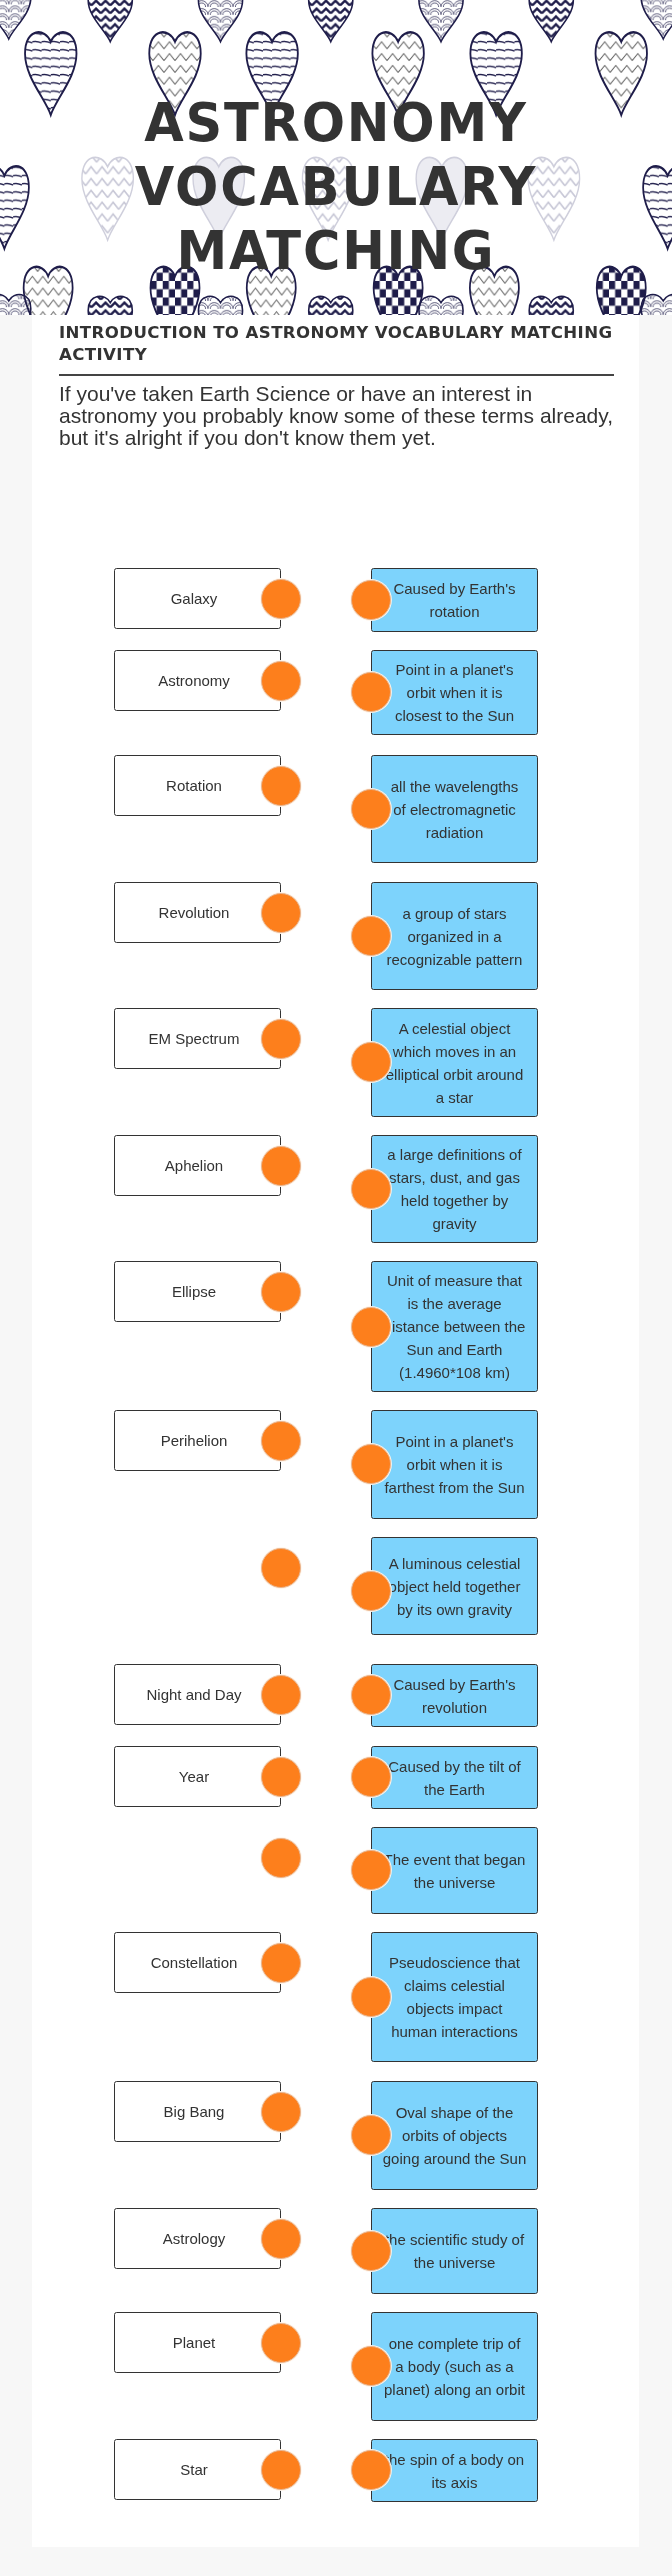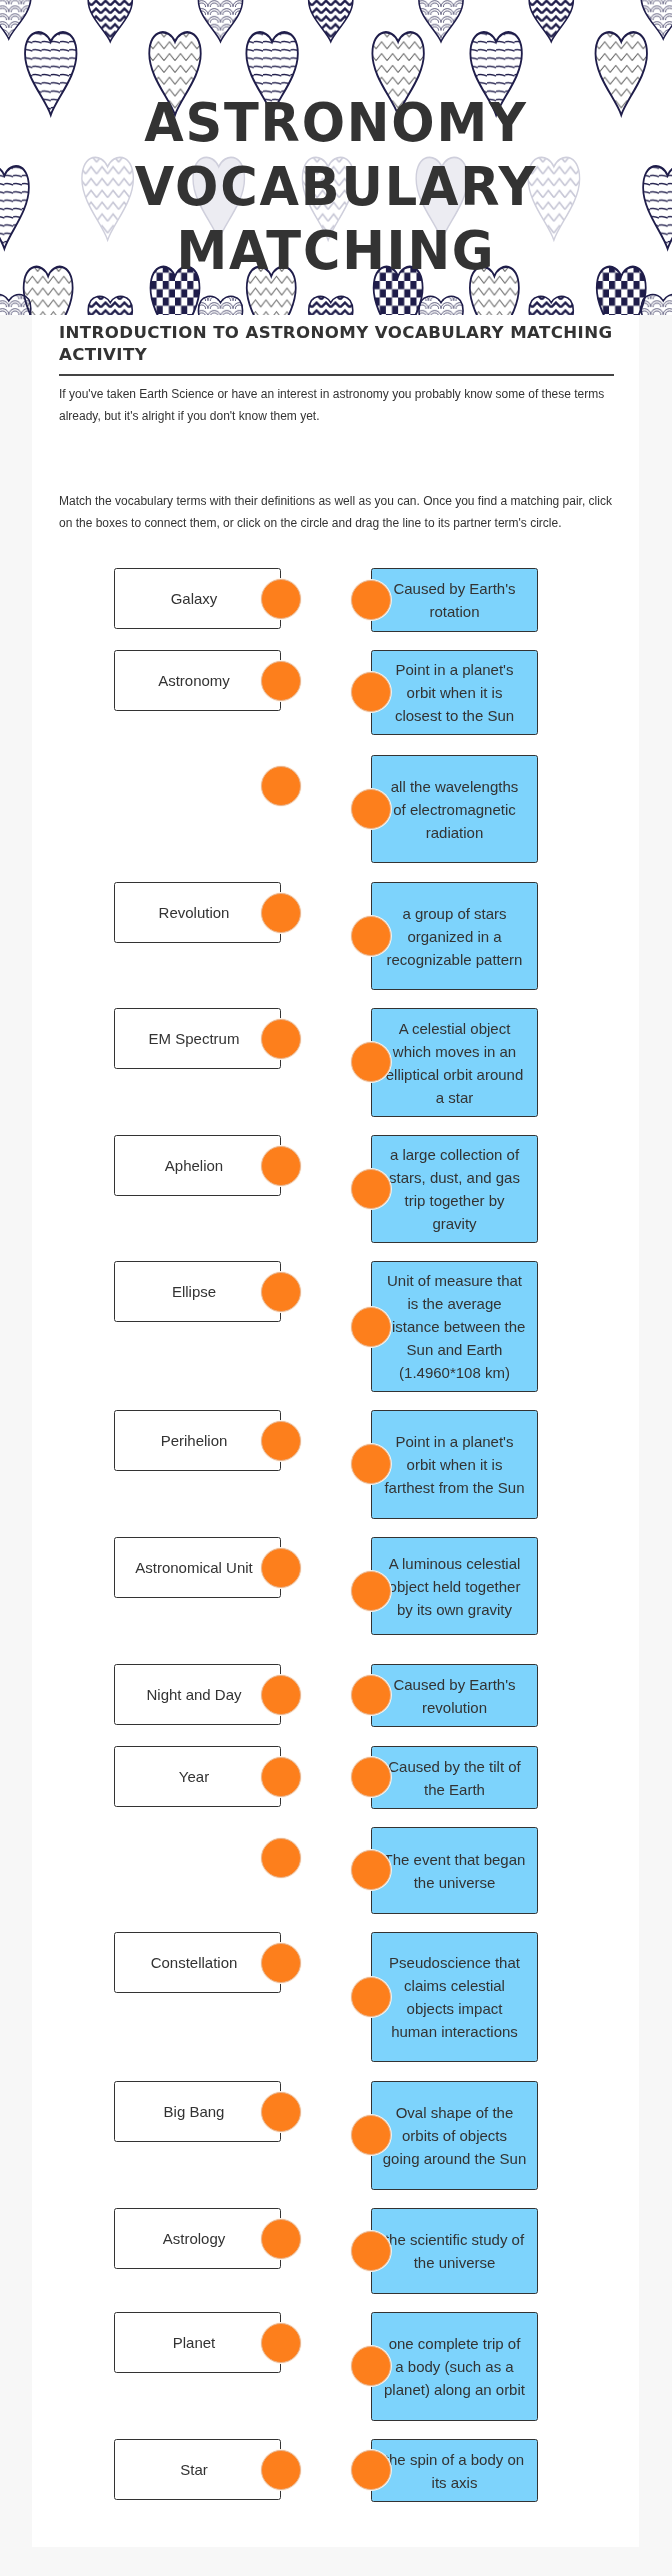--- a/index.html
+++ b/index.html
@@ -12,21 +12,21 @@
            font-family: "DejaVu Sans", sans-serif; font-weight: bold; color: #333;
            font-size: 51px; line-height: 61px; letter-spacing: 1.8px; text-transform: uppercase;
            transform: scaleY(1.05); }
   .title span { display: block; }
 
   .card { position: absolute; left: 32px; top: 315px; width: 607px; height: 2232px; background: #fff; }
   .intro-heading { position: absolute; left: 27px; top: 7px; width: 560px;
            font-family: "DejaVu Sans", sans-serif; font-weight: bold; font-size: 16.6px; line-height: 22px;
            color: #333; text-transform: uppercase; letter-spacing: 0.4px; }
   .rule { position: absolute; left: 27px; top: 59px; width: 555px; height: 1.8px; background: #444; }
-  .para { position: absolute; left: 27px; width: 560px; font-size: 12px; line-height: 22px; color: #333; }
+  .para { position: absolute; left: 27px; width: 560px; font-size: 21px; line-height: 22px; color: #333; }
   .para1 { top: 68px; }
   .para2 { top: 175px; }
 
   .row { position: absolute; left: 0; width: 607px; }
   .term-box { position: absolute; left: 82px; top: 0; width: 167px; height: 61px;
               border: 0.9px solid #333; border-radius: 2.6px; background: #fff;
               display: flex; align-items: center; justify-content: center; padding-right: 7px;
               font-size: 15px; color: #333; white-space: nowrap; overflow: hidden; }
   .def-box { position: absolute; left: 339px; top: 0; width: 167px;
              border: 0.9px solid #333; border-radius: 2.6px; background: #7dd3fc;
@@ -117,21 +117,20 @@
   <h1 class="title">
     <span>Astronomy</span>
     <span>Vocabulary Matching</span>
   </h1>
 </div>
 
 <div class="card">
   <h2 class="intro-heading">Introduction to Astronomy Vocabulary Matching Activity</h2>
   <div class="rule"></div>
   <p class="para para1">If you've taken Earth Science or have an interest in astronomy you probably know some of these terms already, but it's alright if you don't know them yet.</p>
-  <p class="para para2">Match the vocabulary terms with their definitions as well as you can. Once you find a matching pair, click on the boxes to connect them, or click on the circle and drag the line to its partner term's circle.</p>
 
   <div id="rows">
       <div class="row" style="top: 253px; height: 64px;">
     <div class="term-box">
       <span class="lbl">Galaxy</span>
     </div>
     <div class="dot dot-left"></div>
     <div class="def-box" style="height: 64px;">
       <span class="lbl">Caused by Earth's rotation</span>
     </div>
@@ -141,20 +140,23 @@
     <div class="term-box">
       <span class="lbl">Astronomy</span>
     </div>
     <div class="dot dot-left"></div>
     <div class="def-box" style="height: 85px;">
       <span class="lbl">Point in a planet's orbit when it is closest to the Sun</span>
     </div>
     <div class="dot dot-right" style="left: 319px; top: 22px;"></div>
   </div>
       <div class="row" style="top: 440px; height: 108px;">
+    <div class="term-box">
+      <span class="lbl">Rotation</span>
+    </div>
     <div class="dot dot-left"></div>
     <div class="def-box" style="height: 108px;">
       <span class="lbl">all the wavelengths of electromagnetic radiation</span>
     </div>
     <div class="dot dot-right" style="left: 319px; top: 34px;"></div>
   </div>
       <div class="row" style="top: 567px; height: 108px;">
     <div class="term-box">
       <span class="lbl">Revolution</span>
     </div>
@@ -173,21 +175,21 @@
       <span class="lbl">A celestial object which moves in an elliptical orbit around a star</span>
     </div>
     <div class="dot dot-right" style="left: 319px; top: 34px;"></div>
   </div>
       <div class="row" style="top: 820px; height: 108px;">
     <div class="term-box">
       <span class="lbl">Aphelion</span>
     </div>
     <div class="dot dot-left"></div>
     <div class="def-box" style="height: 108px;">
-      <span class="lbl">a large collection of stars, dust, and gas trip together by gravity</span>
+      <span class="lbl">a large definitions of stars, dust, and gas held together by gravity</span>
     </div>
     <div class="dot dot-right" style="left: 319px; top: 34px;"></div>
   </div>
       <div class="row" style="top: 946px; height: 131px;">
     <div class="term-box">
       <span class="lbl">Ellipse</span>
     </div>
     <div class="dot dot-left"></div>
     <div class="def-box" style="height: 131px;">
       <span class="lbl">Unit of measure that is the average distance between the Sun and Earth (1.4960*108 km)</span>
@@ -198,23 +200,20 @@
     <div class="term-box">
       <span class="lbl">Perihelion</span>
     </div>
     <div class="dot dot-left"></div>
     <div class="def-box" style="height: 109px; text-align: center;">
       <span class="lbl">Point in a planet's orbit when it is farthest from the Sun</span>
     </div>
     <div class="dot dot-right" style="left: 319px; top: 34px;"></div>
   </div>
       <div class="row" style="top: 1222px; height: 109px;">
-    <div class="term-box">
-      <span class="lbl">Astronomical Unit</span>
-    </div>
     <div class="dot dot-left"></div>
     <div class="def-box" style="height: 98px;">
       <span class="lbl">A luminous celestial object held together by its own gravity</span>
     </div>
     <div class="dot dot-right" style="left: 319px; top: 34px;"></div>
   </div>
       <div class="row" style="top: 1349px; height: 63px;">
     <div class="term-box">
       <span class="lbl">Night and Day</span>
     </div>

